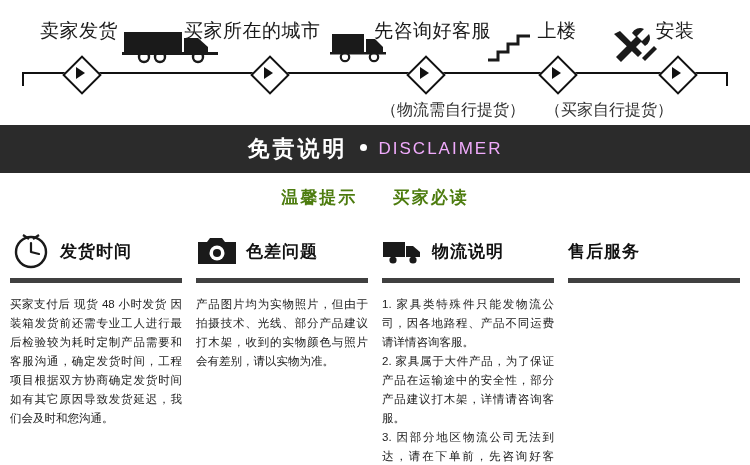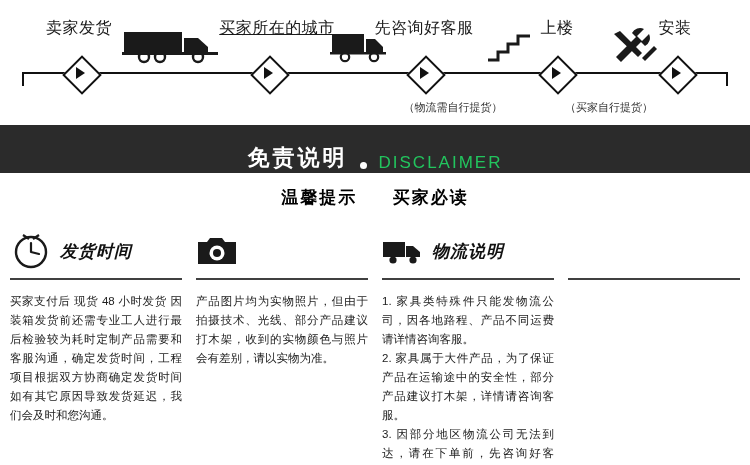--- a/index.html
+++ b/index.html
@@ -28,21 +28,21 @@
   }
   .flow-labels {
     position: absolute;
     top: 18px;
     left: 0;
     width: 750px;
     height: 20px;
   }
   .flow-label {
     position: absolute;
-    font-size: 16px;
+    font-size: 19px;
     color: #1a1a1a;
     white-space: nowrap;
     text-align: center;
     letter-spacing: 0.5px;
   }
   .flow-icons {
     position: absolute;
     top: 28px;
     left: 0;
     width: 750px;
@@ -91,92 +91,91 @@
     left: 14px;
     top: 11px;
     width: 0; height: 0;
     border-left: 9px solid #111;
     border-top: 6px solid transparent;
     border-bottom: 6px solid transparent;
   }
   .flow-note {
     position: absolute;
     top: 100px;
-    font-size: 11px;
+    font-size: 16px;
     color: #333;
     white-space: nowrap;
     text-align: center;
   }
 
   
   .banner {
     position: absolute;
     top: 125px;
     left: 0;
     width: 750px;
     height: 48px;
     background: #2b2b2b;
     display: flex;
-    align-items: flex-end;
+    align-items: center;
     justify-content: center;
   }
   .banner-cn {
     color: #fff;
     font-size: 22px;
     font-weight: bold;
     letter-spacing: 3px;
   }
   .banner-dot {
     display: inline-block;
     width: 7px;
     height: 7px;
     border-radius: 50%;
     background: #fff;
     margin: 0 12px 4px 12px;
   }
   .banner-en {
-    color: #22c55e;
+    color: #f0abfc;
     font-size: 17px;
     letter-spacing: 2px;
   }
 
   
   .tips-heading {
     position: absolute;
     top: 186px;
     left: 0;
     width: 750px;
     text-align: center;
     font-size: 17px;
     font-weight: bold;
-    color: #000000;
+    color: #4d7c0f;
     letter-spacing: 2px;
   }
   .tips-heading .gap { display: inline-block; width: 22px; }
 
   
   .cols {
     position: absolute;
     top: 228px;
     left: 10px;
     width: 730px;
     display: flex;
     justify-content: space-between;
   }
   .col {
     width: 172px;
   }
   .col-head {
     display: flex;
     align-items: center;
     height: 46px;
-    border-bottom: 2px solid #404040;
+    border-bottom: 5px solid #404040;
     padding-bottom: 4px;
     margin-bottom: 8px;
-    font-style: italic;
   }
   .col-icon {
     width: 42px;
     height: 42px;
     margin-right: 8px;
     flex: 0 0 42px;
     position: relative;
   }
   .col-title {
     font-size: 17px;
@@ -194,21 +193,21 @@
 </style>
 </head>
 <body>
 
 <div class="page">
 
   <div class="flow">
 
     <div class="flow-labels">
       <div class="flow-label" style="left:34px; width:90px;">卖家发货</div>
-      <div class="flow-label" style="left:212px; width:130px;text-decoration:underline;">买家所在的城市</div>
+      <div class="flow-label" style="left:184px; width:130px;">买家所在的城市</div>
       <div class="flow-label" style="left:374px; width:100px;">先咨询好客服</div>
       <div class="flow-label" style="left:522px; width:70px;">上楼</div>
       <div class="flow-label" style="left:640px; width:70px;">安装</div>
     </div>
 
     <div class="flow-icons">
 
       <span class="flow-icon" style="left:122px;">
         <svg width="100" height="38" viewBox="0 0 100 38">
           <path d="M2 6 h58 v20 h-58 z" fill="#1a1a1a"></path>
@@ -302,20 +301,21 @@
 
     <div class="col">
       <div class="col-head">
         <span class="col-icon">
           <svg width="42" height="42" viewBox="0 0 42 42">
             <path d="M2 12 h9 l3-4 h12 l3 4 h11 v22 h-38 z" fill="#1a1a1a"></path>
             <circle cx="21" cy="23" r="7.5" fill="#ffffff"></circle>
             <circle cx="21" cy="23" r="4" fill="#1a1a1a"></circle>
           </svg>
         </span>
+        <span class="col-title">色差问题</span>
       </div>
       <div class="col-body">产品图片均为实物照片，但由于拍摄技术、光线、部分产品建议打木架，收到的实物颜色与照片会有差别，请以实物为准。</div>
     </div>
 
     <div class="col">
       <div class="col-head">
         <span class="col-icon">
           <svg width="42" height="42" viewBox="0 0 42 42">
             <rect x="1" y="12" width="22" height="15" fill="#1a1a1a"></rect>
             <path d="M24 16 h7 l7 6 v5 h-14 z" fill="#1a1a1a"></path>
@@ -325,17 +325,18 @@
         </span>
         <span class="col-title">物流说明</span>
       </div>
       <div class="col-body" style="white-space:pre-line;">1. 家具类特殊件只能发物流公司，因各地路程、产品不同运费请详情咨询客服。
 2. 家具属于大件产品，为了保证产品在运输途中的安全性，部分产品建议打木架，详情请咨询客服。
 3. 因部分地区物流公司无法到达，请在下单前，先咨询好客服。</div>
     </div>
 
     <div class="col">
       <div class="col-head">
+        <span class="col-title">售后服务</span>
       </div>
     </div>
 
   </div>
 </div>
 
 </body></html>

